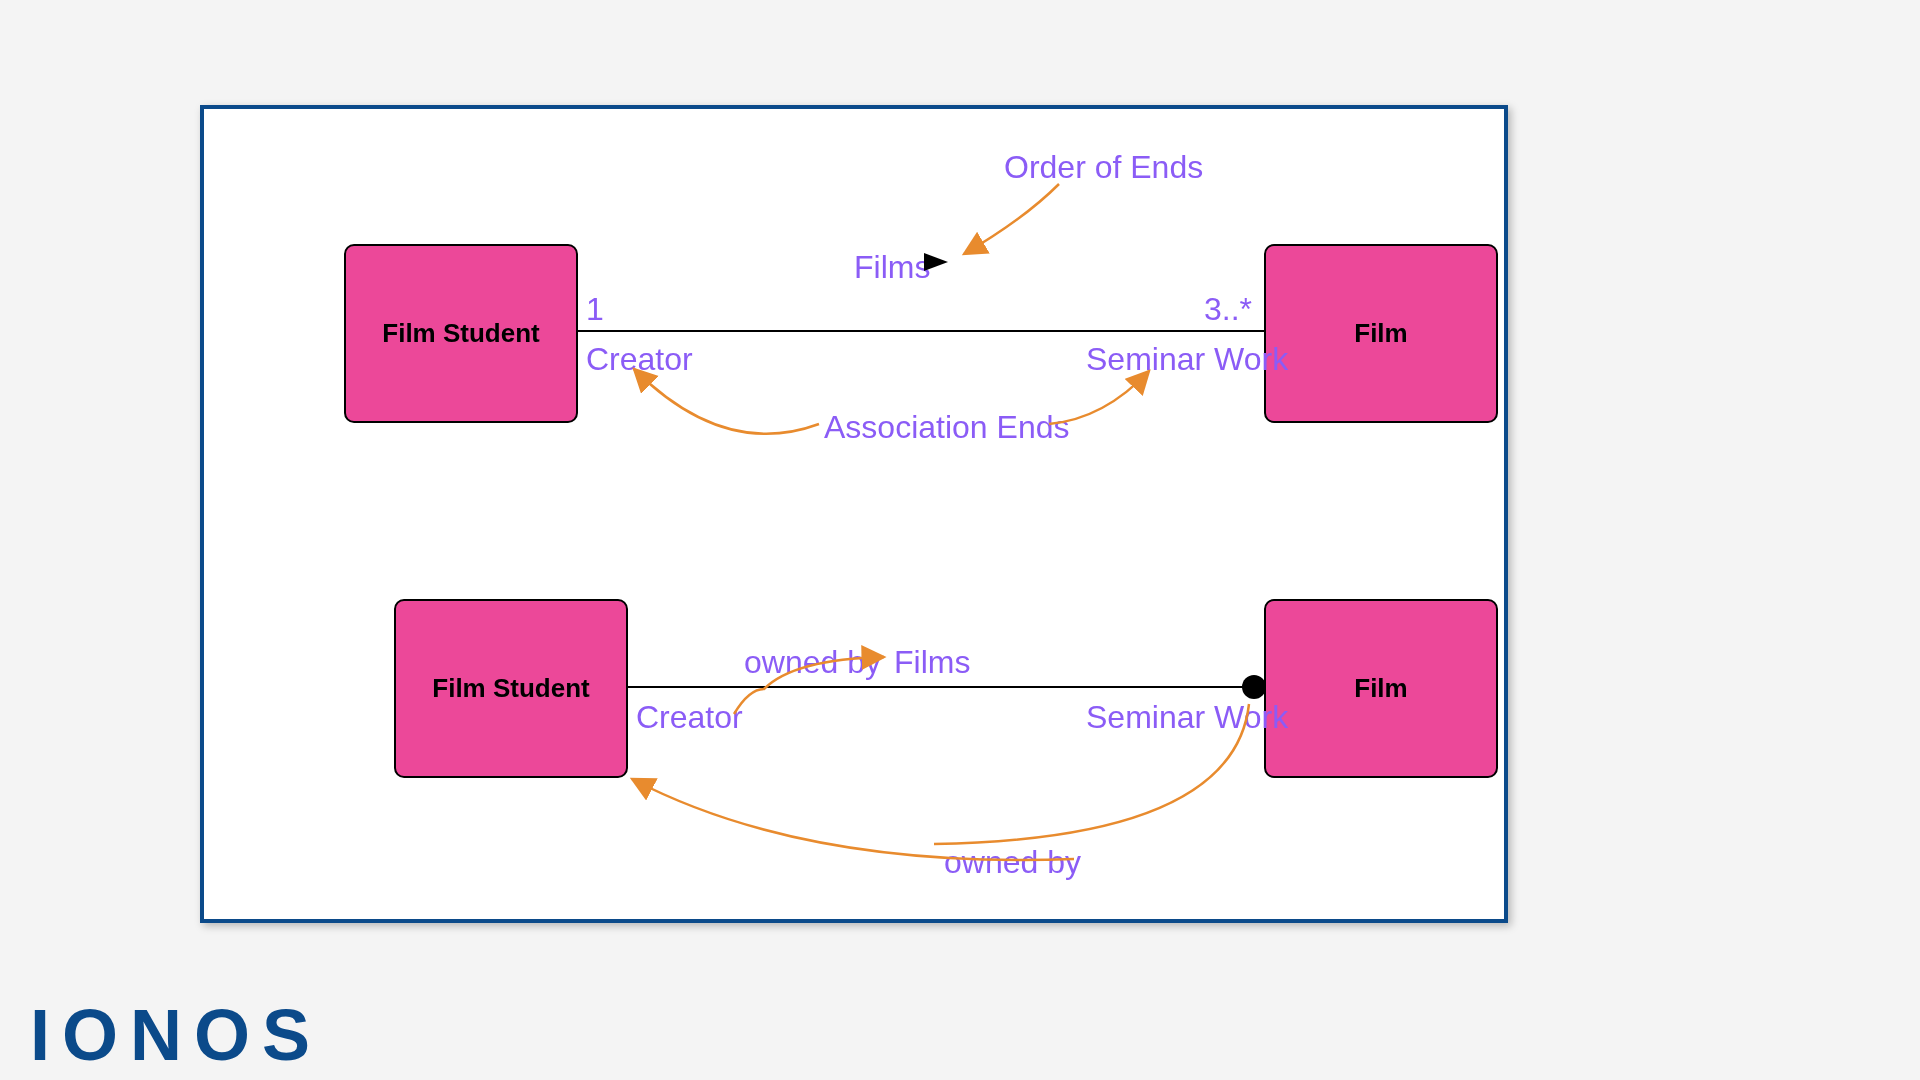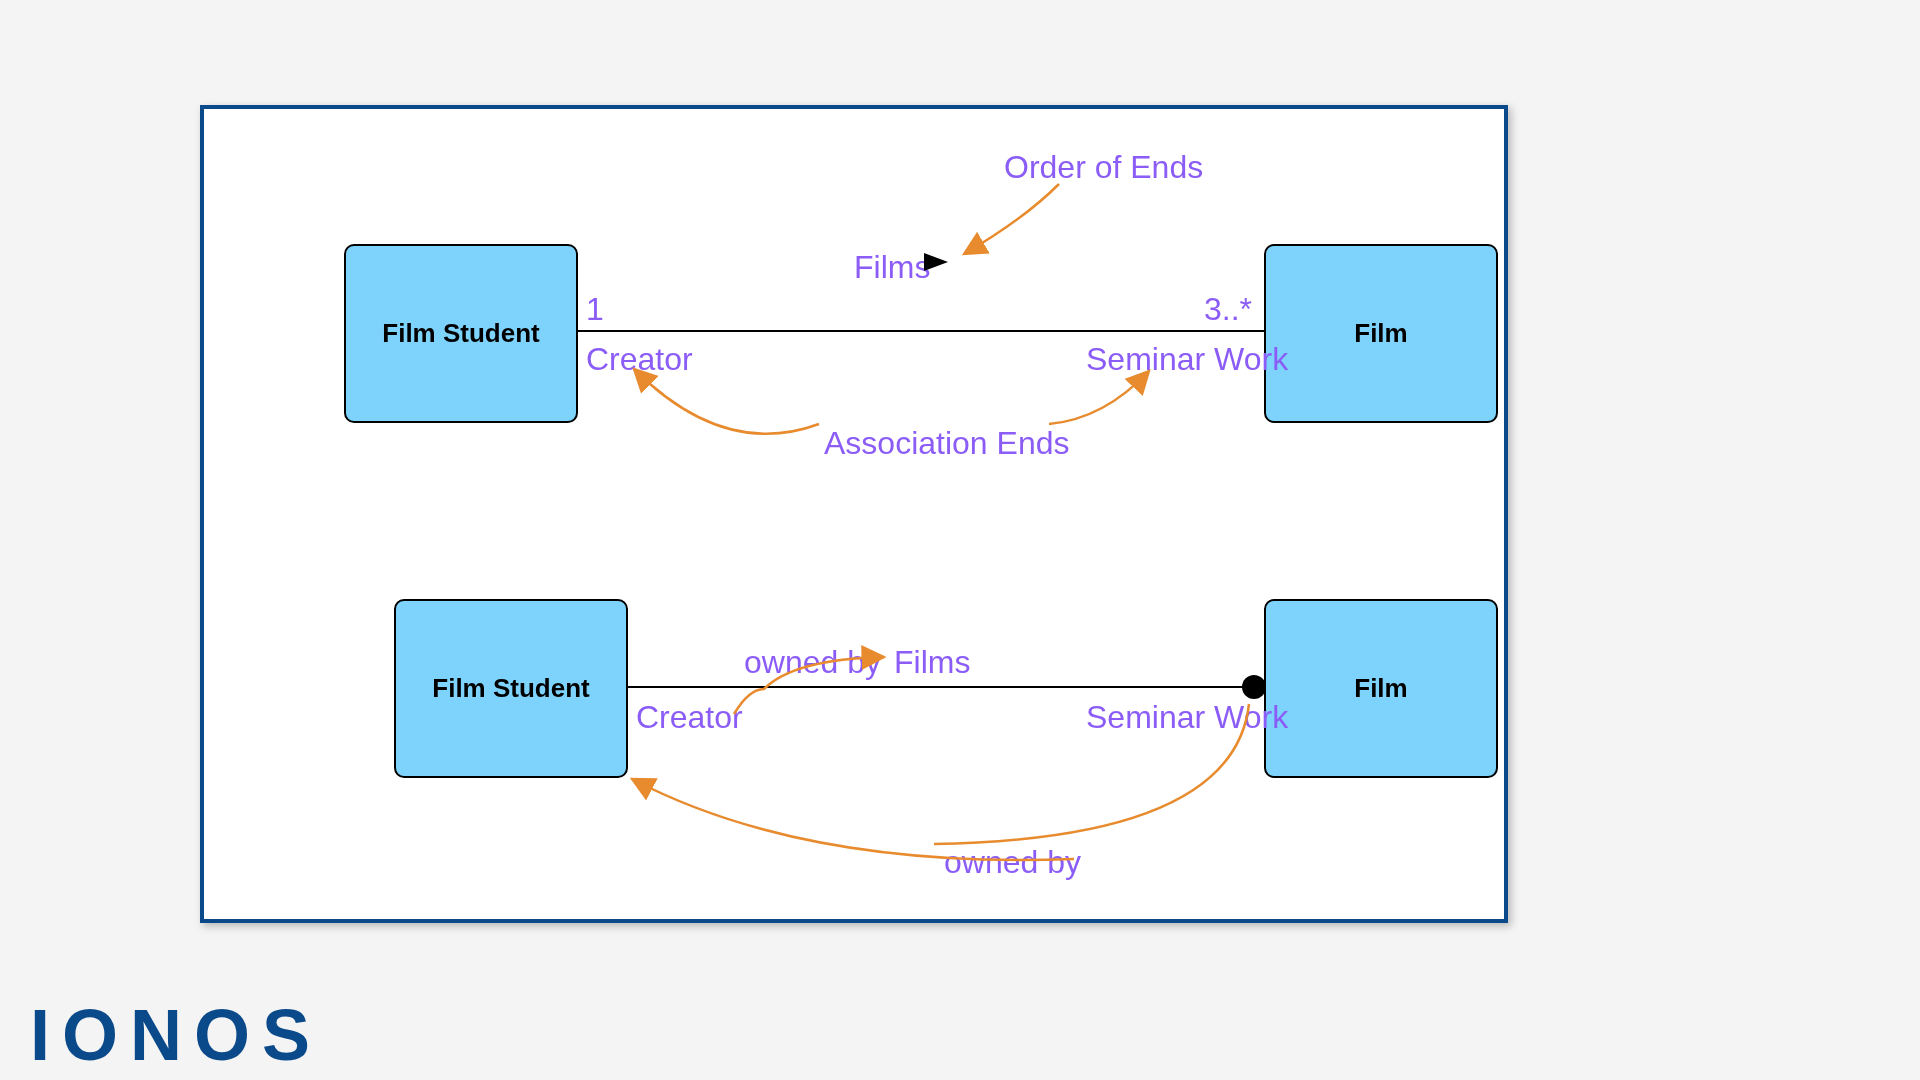--- a/index.html
+++ b/index.html
@@ -1,18 +1,18 @@
 <!DOCTYPE html>
 <html><head>
 <meta charset="utf-8">
 <style>
   html,body{margin:0;padding:0;width:1920px;height:1080px;background:#f4f4f4;font-family:Arial,Helvetica,sans-serif;}
   .frame{position:absolute;left:200px;top:105px;width:1300px;height:810px;background:#fff;border:4px solid #0b4a8a;box-shadow:3px 3px 8px rgba(0,0,0,0.25);}
   .logo{position:absolute;left:30px;top:994px;font-size:72px;font-weight:700;color:#0b4a8a;letter-spacing:12px;}
-  .box{position:absolute;background:#7dd3fc;border:2px solid #000;border-radius:10px;display:flex;align-items:center;justify-content:center;font-weight:700;font-size:26px;}
+  .box{position:absolute;background:#ec4899;border:2px solid #000;border-radius:10px;display:flex;align-items:center;justify-content:center;font-weight:700;font-size:26px;}
   .lbl{position:absolute;font-size:32px;color:#8b5cf6;}
   svg{position:absolute;left:0;top:0;}
 </style>
 </head>
 <body>
 
 <div class="frame">
 
   <div class="box" style="left:140px;top:135px;width:230px;height:175px;">
     <span>Film Student</span>
@@ -38,21 +38,21 @@
   <div class="lbl" style="left:800px;top:40px;">Order of Ends</div>
   <svg width="1300" height="810">
     <defs>
       <marker id="orangeArrow" markerWidth="12" markerHeight="12" refX="9" refY="5" orient="auto">
         <polygon points="0,0 10,5 0,10" fill="#e88b2e"></polygon>
       </marker>
     </defs>
     <path d="M 855 75 Q 820 110 760 145" stroke="#e88b2e" stroke-width="2.5" fill="none" marker-end="url(#orangeArrow)"></path>
   </svg>
 
-  <div class="lbl" style="left:620px;top:300px;margin-top:16px;">Association Ends</div>
+  <div class="lbl" style="left:620px;top:300px;">Association Ends</div>
   <svg width="1300" height="810">
     <path d="M 615 315 Q 520 350 430 260" stroke="#e88b2e" stroke-width="2.5" fill="none" marker-end="url(#orangeArrow)"></path>
   </svg>
   <svg width="1300" height="810">
     <path d="M 845 315 Q 900 310 945 262" stroke="#e88b2e" stroke-width="2.5" fill="none" marker-end="url(#orangeArrow)"></path>
   </svg>
 
   <div class="box" style="left:190px;top:490px;width:230px;height:175px;">
     <span>Film Student</span>
   </div>

